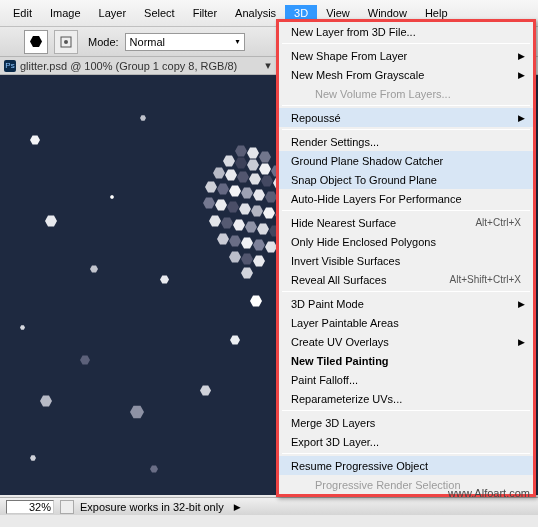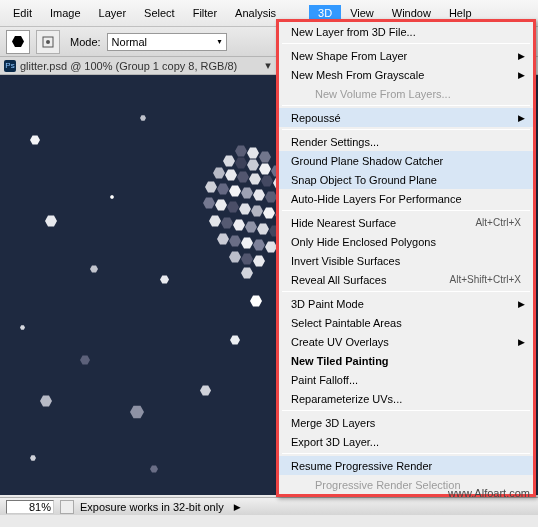--- a/index.html
+++ b/index.html
@@ -1,22 +1,22 @@
 <!DOCTYPE html>
 <html><head>
 <meta charset="utf-8">
 <style>
 * { margin: 0; padding: 0; box-sizing: border-box; font-family: "Segoe UI", Tahoma, sans-serif; font-size: 11px; }
 body { background: #eaeaea; width: 538px; height: 527px; overflow: hidden; position: relative; }
 
 .menubar { height: 27px; background: linear-gradient(#f7f7f7, #e8e8e8); display: flex; align-items: center; padding-left: 4px; border-bottom: 1px solid #c0c0c0; }
 .menubar span { padding: 2px 9px; cursor: default; }
-.menubar span.active { background: #3399ff; color: #fff; margin-left: 24px; }
-
-.toolbar { height: 30px; background: linear-gradient(#eaeaea, #d8d8d8); border-bottom: 1px solid #b5b5b5; display: flex; align-items: center; padding-left: 6px; gap: 6px; }
+.menubar span.active { background: #3399ff; color: #fff; }
+
+.toolbar { height: 30px; background: linear-gradient(#eaeaea, #d8d8d8); border-bottom: 1px solid #b5b5b5; display: flex; align-items: center; padding-left: 24px; gap: 6px; }
 .brush-swatch { width: 24px; height: 24px; border: 1px solid #999; display: flex; flex-direction: column; align-items: center; justify-content: center; background: #fff; }
 .brush-swatch .hex { width: 12px; height: 12px; background: #000; clip-path: polygon(25% 5%, 75% 5%, 100% 50%, 75% 95%, 25% 95%, 0 50%); }
 .brush-swatch .num { font-size: 9px; line-height: 9px; }
 .panel-icon { width: 24px; height: 24px; border: 1px solid #b0b0b0; display:flex; align-items:center; justify-content:center; background:#eee; }
 .mode-label { margin-left: 4px; font-size: 11px; }
 .mode-select { width: 120px; height: 18px; border: 1px solid #999; background: #fff; display:flex; align-items:center; padding: 0 4px; justify-content: space-between; }
 .mode-select .tri { font-size: 8px; }
 
 .doc-area { position: relative; height: 440px; }
 .tab { height: 18px; background: #d9d9d9; border-bottom: 1px solid #b5b5b5; display: flex; align-items: center; padding-left: 4px; gap: 4px; font-size: 10px; color: #333; }
@@ -146,21 +146,21 @@
         <div class="hex" style="left:34px; top:106px; width:12px; height:12px; background:#bcbfcb;"></div>
         <div class="hex" style="left:46px; top:108px; width:12px; height:12px; background:#52566f;"></div>
         <div class="hex" style="left:58px; top:110px; width:12px; height:12px; background:#e8e9ee;"></div>
         <div class="hex" style="left:46px; top:122px; width:12px; height:12px; background:#d2d4dc;"></div>
       </div>
     </div>
   </div>
 </div>
 
 <div class="statusbar">
-  <div class="pct-box">81%</div>
+  <div class="pct-box">32%</div>
   <span class="nav-ico"></span>
   <span>Exposure works in 32-bit only</span>
   <span style="margin-left:4px; font-size:9px;">▶</span>
 </div>
 
 <div class="dropdown">
   <div class="mi">New Layer from 3D File...</div>
   <div class="sep"></div>
   <div class="mi">
       <span>New Shape From Layer</span>
@@ -190,29 +190,29 @@
   <div class="mi">Invert Visible Surfaces</div>
   <div class="mi">
       <span>Reveal All Surfaces</span>
       <span class="shortcut">Alt+Shift+Ctrl+X</span>
     </div>
   <div class="sep"></div>
   <div class="mi">
       <span>3D Paint Mode</span>
       <span class="arrow-r">▶</span>
     </div>
-  <div class="mi">Select Paintable Areas</div>
+  <div class="mi">Layer Paintable Areas</div>
   <div class="mi">
       <span>Create UV Overlays</span>
       <span class="arrow-r">▶</span>
     </div>
   <div class="mi bold">New Tiled Painting</div>
   <div class="mi">Paint Falloff...</div>
   <div class="mi">Reparameterize UVs...</div>
   <div class="sep"></div>
   <div class="mi">Merge 3D Layers</div>
   <div class="mi">Export 3D Layer...</div>
   <div class="sep"></div>
-  <div class="mi pale">Resume Progressive Render</div>
+  <div class="mi pale">Resume Progressive Object</div>
   <div class="mi dis">Progressive Render Selection</div>
 </div>
 
 <div class="watermark">www.Alfoart.com</div>
 
 </body></html>

